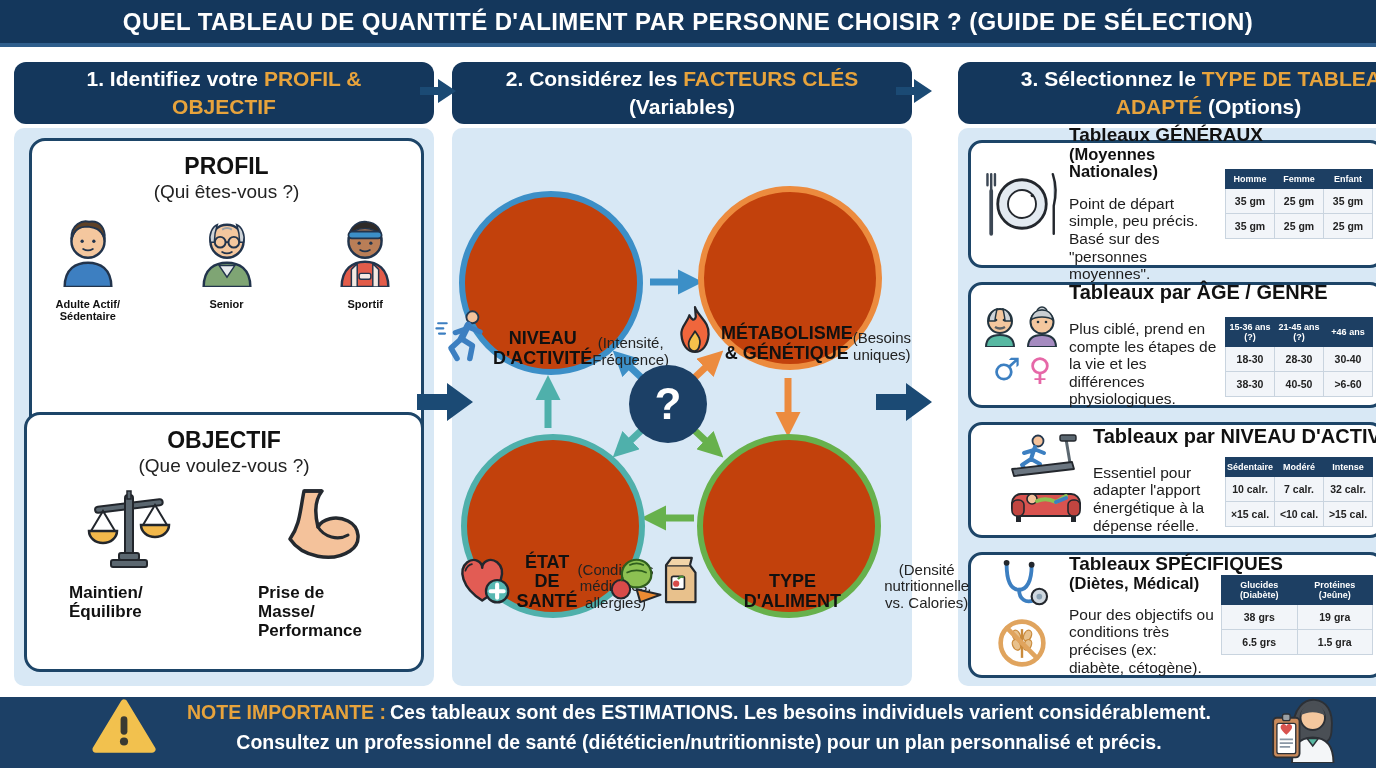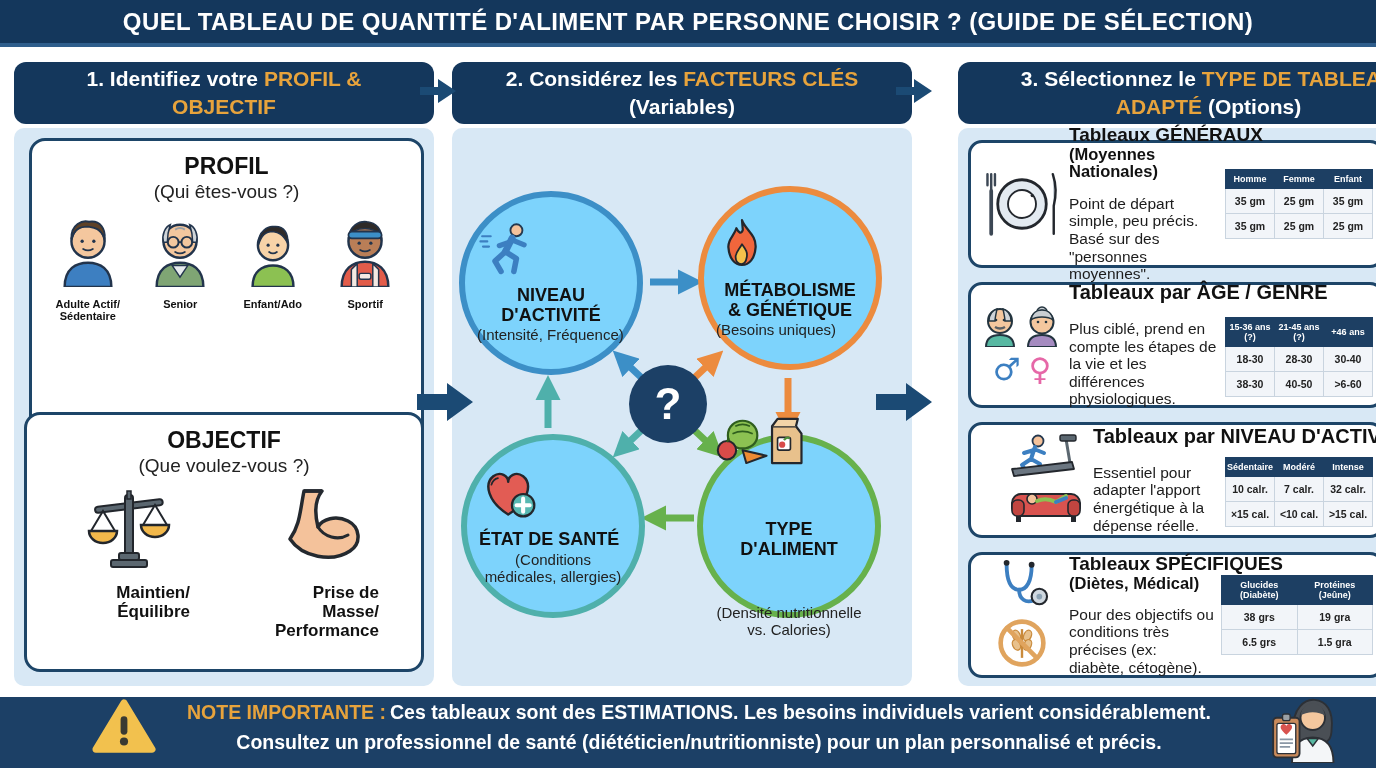--- a/index.html
+++ b/index.html
@@ -25,25 +25,25 @@
   .card{position:absolute;background:#fff;border:3px solid #1D4568;border-radius:16px;box-sizing:border-box;}
   #profil-card{left:15px;right:10px;top:10px;height:310px;}
   #objectif-card{left:10px;right:10px;top:284px;height:260px;}
   .card-title{text-align:center;font-size:23px;font-weight:bold;margin-top:12px;}
   .card-sub{text-align:center;font-size:19px;color:#222;margin-top:1px;}
   .people-row{display:flex;justify-content:space-between;padding:0 12px;margin-top:10px;}
   .person{display:flex;flex-direction:column;align-items:center;width:24%;}
   .person-label{font-weight:bold;font-size:11px;text-align:center;line-height:1.1;margin-top:7px;}
   .goal-row{display:flex;justify-content:space-around;padding:0 8px;margin-top:8px;}
   .goal{display:flex;flex-direction:column;align-items:center;width:32%;}
-  .goal-label{font-weight:bold;font-size:17px;text-align:right;line-height:1.12;margin-top:6px;}
-
-  
-  .fcircle{position:absolute;width:184px;height:184px;border-radius:50%;background:#7dd3fc;border:6px solid #999;
-           display:flex;flex-direction:column;align-items:flex-start;justify-content:center;text-align:center;
+  .goal-label{font-weight:bold;font-size:17px;text-align:left;line-height:1.12;margin-top:6px;}
+
+  
+  .fcircle{position:absolute;width:184px;height:184px;border-radius:50%;background:#c2410c;border:6px solid #999;
+           display:flex;flex-direction:row;align-items:flex-end;justify-content:center;text-align:center;
            padding:0 12px;box-sizing:border-box;z-index:2;}
   #c-activity{left:7px;top:63px;border-color:#3C8FC7;}
   #c-metabolism{left:246px;top:58px;border-color:#EC8B3E;}
   #c-health{left:9px;top:306px;border-color:#4FB0AB;}
   #c-food{left:245px;top:306px;border-color:#67B14C;gap:43px;}
   .fc-name{font-size:18px;font-weight:bold;line-height:1.1;margin-top:4px;}
   .fc-sub{font-size:15px;color:#222;line-height:1.12;margin-top:2px;}
   #q-circle{position:absolute;left:177px;top:237px;width:78px;height:78px;border-radius:50%;background:#1C4066;
             color:#fff;display:flex;align-items:center;justify-content:center;font-size:44px;font-weight:bold;z-index:3;}
   .arrows-overlay{position:absolute;left:0;top:0;z-index:1;}
@@ -126,33 +126,20 @@
                 <path d="M21 30 C19 22 23 14 28 12 C26 18 25 24 25 30 Z" fill="#cfd4d8" stroke="#22344c" stroke-width="1.6"></path>
                 <path d="M55 30 C57 22 53 14 48 12 C50 18 51 24 51 30 Z" fill="#cfd4d8" stroke="#22344c" stroke-width="1.6"></path>
                 <circle cx="31" cy="30" r="5.5" fill="none" stroke="#22344c" stroke-width="2"></circle>
                 <circle cx="45" cy="30" r="5.5" fill="none" stroke="#22344c" stroke-width="2"></circle>
                 <path d="M36.5 30 h3" stroke="#22344c" stroke-width="2"></path>
                 <path d="M33 40 Q38 43 43 40" fill="none" stroke="#22344c" stroke-width="1.8" stroke-linecap="round"></path>
                 <path d="M33 17 q5 -3 10 0" fill="none" stroke="#9aa0a5" stroke-width="2"></path>
               </svg>
             </span>
             <div class="person-label">Senior</div>
-          </div>
-          <div class="person">
-            <span>
-              <svg width="74" height="74" viewBox="0 0 76 76">
-                <path d="M17 76 C17 60 27 54 38 54 C49 54 59 60 59 76 Z" fill="#8CC152" stroke="#22344c" stroke-width="2.5"></path>
-                <circle cx="38" cy="33" r="15.5" fill="#F7D3A8" stroke="#22344c" stroke-width="2.5"></circle>
-                <path d="M23 33 C22 18 34 13 39 14 C50 13 54 22 53 31 C48 21 43 20 38 19 C30 19 26 23 23 33 Z" fill="#2e2a28" stroke="#22344c" stroke-width="1.6"></path>
-                <circle cx="33" cy="33" r="1.6" fill="#22344c"></circle>
-                  <circle cx="43" cy="33" r="1.6" fill="#22344c"></circle>
-                <path d="M34 40 Q38 43 42 40" fill="none" stroke="#22344c" stroke-width="1.8" stroke-linecap="round"></path>
-              </svg>
-            </span>
-            <div class="person-label">Enfant/Ado</div>
           </div>
           <div class="person">
             <span>
               <svg width="74" height="74" viewBox="0 0 76 76">
                 <path d="M14 76 C14 57 26 50 38 50 C50 50 62 57 62 76 Z" fill="#E25C4A" stroke="#22344c" stroke-width="2.5"></path>
                 <path d="M24 58 L30 52 L30 76 L24 76 Z" fill="#F4E9E2" stroke="#22344c" stroke-width="1.5"></path>
                 <path d="M52 58 L46 52 L46 76 L52 76 Z" fill="#F4E9E2" stroke="#22344c" stroke-width="1.5"></path>
                 <rect x="32" y="62" width="12" height="6" rx="2" fill="#F4E9E2" stroke="#22344c" stroke-width="1.5"></rect>
                 <circle cx="38" cy="29" r="17" fill="#B97E57" stroke="#22344c" stroke-width="2.5"></circle>
                 <path d="M21 26 C22 13 32 8 40 9 C50 10 55 17 55 26 C50 17 44 16 38 16 C30 16 24 18 21 26 Z" fill="#2e2a28" stroke="#22344c" stroke-width="1.6"></path>

